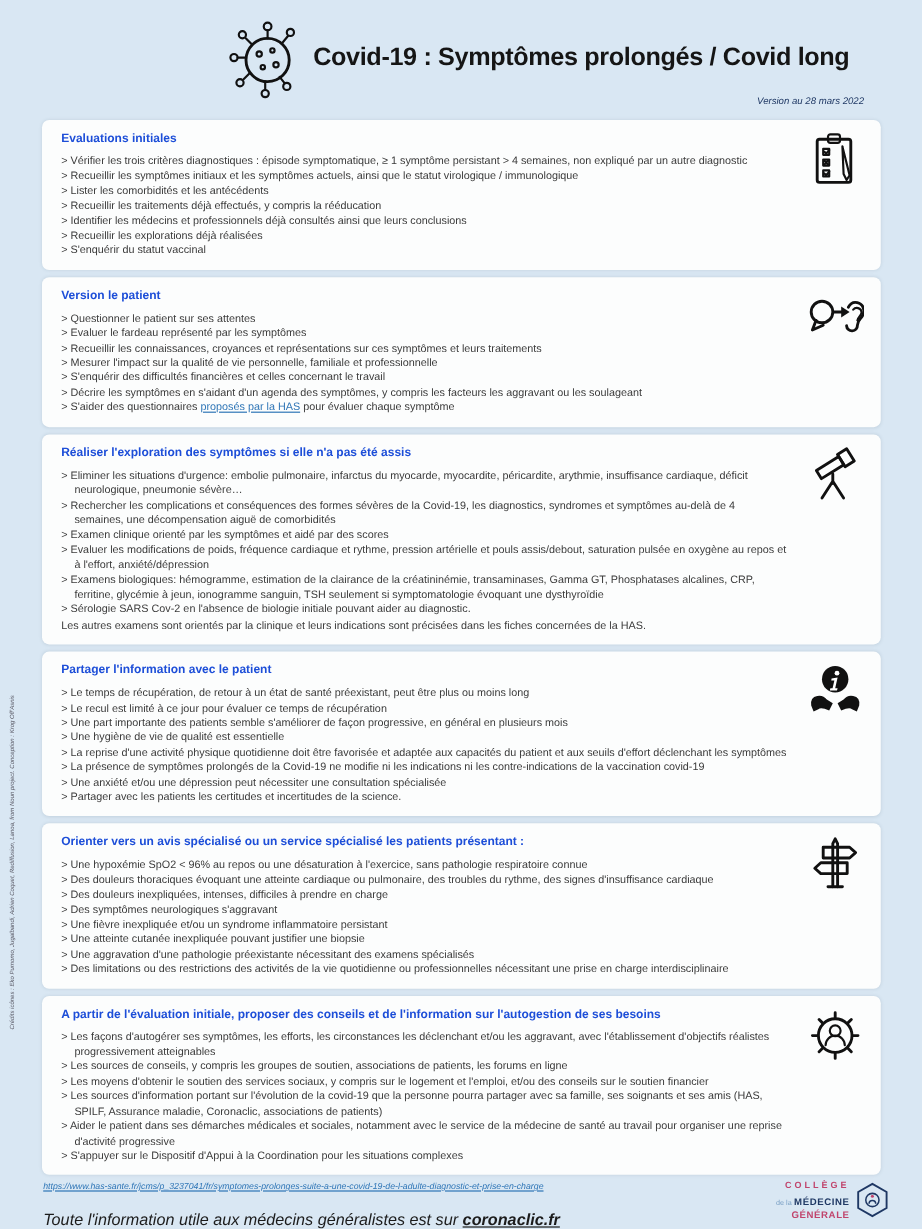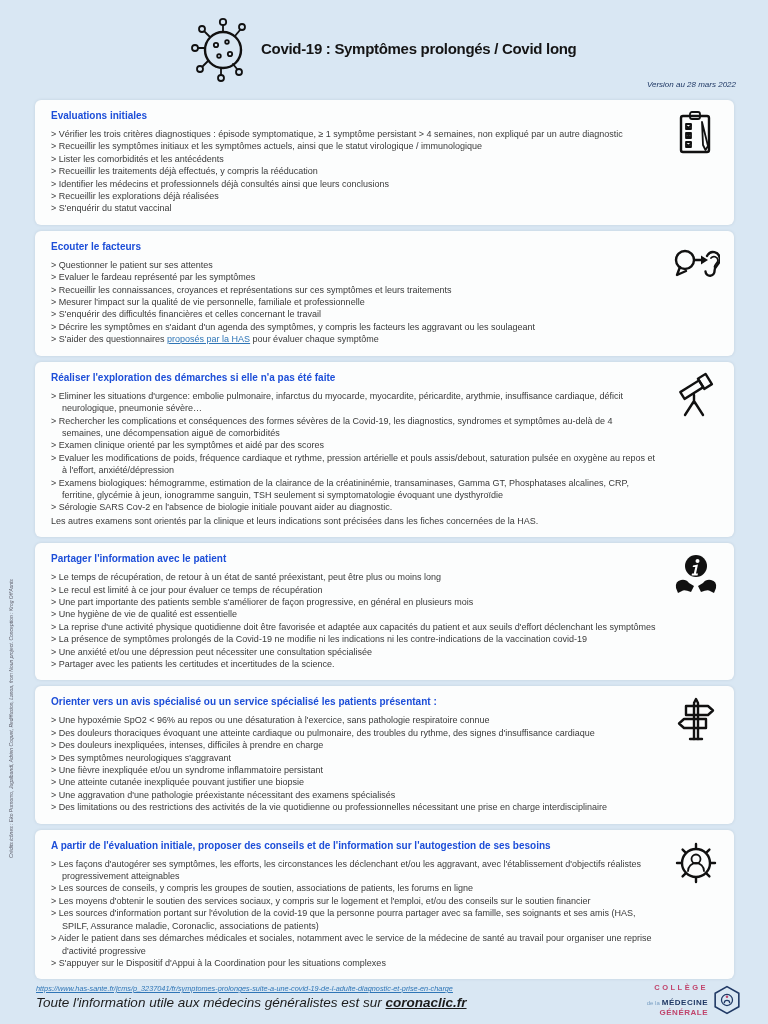--- a/index.html
+++ b/index.html
@@ -3,42 +3,42 @@
 <meta charset="utf-8">
 <style>
   html,body{margin:0;padding:0;}
   body{width:768px;height:1024px;background:#d9e7f3;font-family:"Liberation Sans",sans-serif;overflow:hidden;}
   .page{position:relative;width:768px;height:1024px;}
 
   
   .header{position:absolute;top:0;left:0;width:100%;height:98px;}
   .header-inner{display:flex;align-items:center;justify-content:flex-start;padding-left:185px;padding-top:12px;}
   .virus{width:72px;height:72px;flex:0 0 auto;margin-right:4px;}
-  .page-title{font-size:15px;font-weight:bold;color:#151515;letter-spacing:-0.3px;}
-  .version{position:absolute;right:32px;top:80px;font-size:8px;font-style:italic;color:#1f3864;}
+  .page-title{font-size:21px;font-weight:bold;color:#151515;letter-spacing:-0.3px;}
+  .version{position:absolute;right:48px;top:80px;font-size:8px;font-style:italic;color:#1f3864;}
 
   
   .credits{position:absolute;top:858px;left:8px;transform:rotate(-90deg);transform-origin:0 0;white-space:nowrap;font-size:5px;color:#5a5a66;font-style:italic;}
 
   
   .sections{position:absolute;left:35px;top:100px;width:699px;display:flex;flex-direction:column;gap:6px;}
   .card{background:#fcfdfd;border-radius:6px;padding:8px 78px 10px 16px;position:relative;box-shadow:0 0 3px rgba(90,110,130,0.18);}
   .card h2{font-size:10px;font-weight:bold;color:#1d4ed8;margin:2px 0 7px 0;}
   .card ul{list-style:none;margin:0;padding:0;}
   .card li{font-size:9px;line-height:1.38;color:#3a3a3a;padding-left:11px;text-indent:-11px;}
   .card .note{font-size:9px;line-height:1.38;color:#3a3a3a;margin-top:1px;}
   .marker{color:#3a3a3a;}
   .inline-link,a{color:#2e75b6;text-decoration:underline;}
   .card .sec-icon{position:absolute;top:9px;right:14px;width:48px;height:48px;}
   .sec-icon svg{width:100%;height:100%;}
 
   
   .footer{position:absolute;left:0;bottom:0;width:100%;height:42px;}
   .footer-left{position:absolute;left:36px;top:2px;}
-  .has-link{display:block;font-size:7.3px;font-style:italic;color:#2e75b6;text-decoration:underline;margin-bottom:2px;}
+  .has-link{display:block;font-size:7.3px;font-style:italic;color:#2e75b6;text-decoration:underline;margin-bottom:16px;}
   .tagline{font-size:13.5px;font-style:italic;color:#1c1c1c;}
   .tagline a{color:#1c1c1c;font-weight:bold;margin-top:40px;}
   .logo{position:absolute;right:26px;top:2px;display:flex;align-items:center;gap:4px;}
   .logo-text{text-align:right;line-height:1.05;}
   .logo-l1{font-size:7.5px;letter-spacing:2.5px;color:#c0446c;font-weight:bold;}
   .logo-l2 .dela{font-size:6px;color:#7aa0c4;font-weight:normal;margin-right:2px;}
   .logo-l2 .med{font-size:8px;color:#1f3864;font-weight:bold;letter-spacing:0.5px;}
   .logo-l3{font-size:8px;color:#c0446c;font-weight:bold;letter-spacing:0.5px;}
   .logo-hex{width:30px;height:32px;}
   svg{display:block;}
@@ -107,21 +107,21 @@
           <li><span class="marker">&gt; </span>Recueillir les symptômes initiaux et les symptômes actuels, ainsi que le statut virologique / immunologique</li>
           <li><span class="marker">&gt; </span>Lister les comorbidités et les antécédents</li>
           <li><span class="marker">&gt; </span>Recueillir les traitements déjà effectués, y compris la rééducation</li>
           <li><span class="marker">&gt; </span>Identifier les médecins et professionnels déjà consultés ainsi que leurs conclusions</li>
           <li><span class="marker">&gt; </span>Recueillir les explorations déjà réalisées</li>
           <li><span class="marker">&gt; </span>S'enquérir du statut vaccinal</li>
         </ul>
     </div>
 
     <div class="card">
-      <h2>Ecouter le facteurs</h2>
+      <h2>Version le patient</h2>
       <div class="sec-icon">
         <svg viewBox="0 0 48 48">
           <circle class="stroke" cx="13" cy="20" r="9"></circle>
           <path class="stroke" d="M8 27 l-3 8 l9 -4"></path>
           <path class="stroke" d="M23 20 h7"></path>
           <path class="fillb" d="M29 15.5 l7 4.5 l-7 4.5 z"></path>
           <path class="stroke" d="M35 16 a7 8 0 0 1 13 3 c0 6 -5.5 6.5 -5.5 12 a4.5 4.5 0 0 1 -9 .5"></path>
           <path class="stroke thin" d="M39 18 a4 4 0 0 1 7 2 c0 3 -3 4 -3.5 7"></path>
         </svg>
       </div>
@@ -130,21 +130,21 @@
           <li><span class="marker">&gt; </span>Evaluer le fardeau représenté par les symptômes</li>
           <li><span class="marker">&gt; </span>Recueillir les connaissances, croyances et représentations sur ces symptômes et leurs traitements</li>
           <li><span class="marker">&gt; </span>Mesurer l'impact sur la qualité de vie personnelle, familiale et professionnelle</li>
           <li><span class="marker">&gt; </span>S'enquérir des difficultés financières et celles concernant le travail</li>
           <li><span class="marker">&gt; </span>Décrire les symptômes en s'aidant d'un agenda des symptômes, y compris les facteurs les aggravant ou les soulageant</li>
           <li><span class="marker">&gt; </span>S'aider des questionnaires <a href="#" class="inline-link">proposés par la HAS</a> pour évaluer chaque symptôme</li>
         </ul>
     </div>
 
     <div class="card">
-      <h2>Réaliser l'exploration des démarches si elle n'a pas été faite</h2>
+      <h2>Réaliser l'exploration des symptômes si elle n'a pas été assis</h2>
       <div class="sec-icon">
         <svg viewBox="0 0 48 48">
           <g transform="rotate(-32 24 16)">
             <rect class="stroke" x="8" y="12" width="22" height="8"></rect>
             <rect class="stroke" x="30" y="10" width="9" height="12"></rect>
           </g>
           <path class="stroke" d="M22 24 v8 M22 30 l-9 14 M22 30 l9 14"></path>
         </svg>
       </div>
       <ul>

